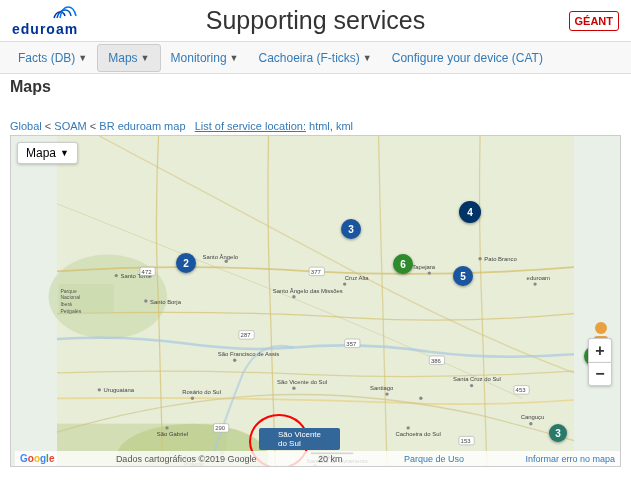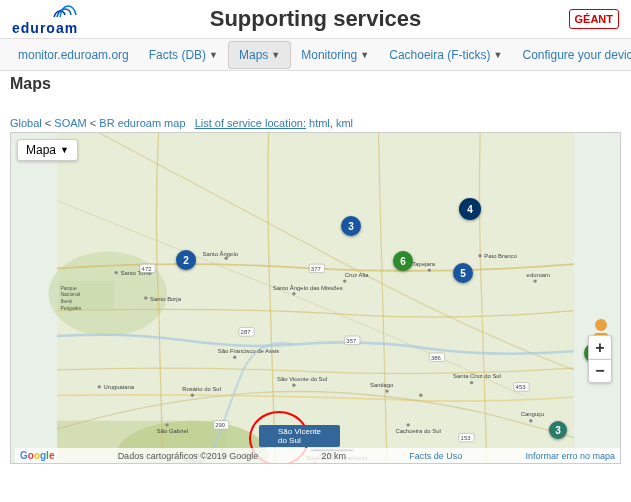--- a/index.html
+++ b/index.html
@@ -1,21 +1,21 @@
 <!DOCTYPE html>
 <html><head>
   <meta charset="utf-8">
   <style>
     * { margin: 0; padding: 0; box-sizing: border-box; }
     body { font-family: Arial, sans-serif; font-size: 13px; background: #fff; width: 631px; height: 502px; overflow: hidden; }
 
     
     .header { display: flex; align-items: center; justify-content: center; padding: 6px 12px; border-bottom: 1px solid #ddd; position: relative; background: #fff; }
     .logo-area { position: absolute; left: 12px; display: flex; align-items: center; }
-    .page-title { font-size: 22px; color: #333; font-weight: bold; }
+    .page-title { font-size: 25px; color: #333; font-weight: normal; }
     .geant-logo { position: absolute; right: 12px; font-size: 11px; color: #cc0000; font-weight: bold; border: 1px solid #cc0000; padding: 3px 5px; border-radius: 3px; }
 
     
     .navbar { background: #f8f8f8; border-bottom: 1px solid #ddd; display: flex; align-items: center; padding: 0 8px; height: 32px; }
     .nav-item { padding: 6px 10px; font-size: 12px; color: #337ab7; cursor: pointer; text-decoration: none; white-space: nowrap; }
     .nav-item.active-nav { background: #e8e8e8; border: 1px solid #ccc; border-radius: 3px; }
     .nav-dropdown { display: flex; align-items: center; gap: 3px; }
     .nav-caret { font-size: 9px; color: #555; }
 
     
@@ -79,21 +79,20 @@
         </svg>
       </div>
       <span style="font-size:14px;font-weight:bold;color:#003399;letter-spacing:1px;">eduroam</span>
     </div>
   </div>
   <h1 class="page-title">Supporting services</h1>
   <div class="geant-logo">GÉANT</div>
 </div>
 
 <nav class="navbar">
-  <a class="nav-item">monitor.eduroam.org</a>
   <a class="nav-item">
     <span class="nav-dropdown">
       <span>Facts (DB)</span>
       <span class="nav-caret">▼</span>
     </span>
   </a>
   <a class="nav-item active-nav">
     <span class="nav-dropdown">
       <span>Maps</span>
       <span class="nav-caret">▼</span>
@@ -301,17 +300,17 @@
     </div>
 
     <div class="map-footer">
       <div>
         <span class="google-logo">
           <span class="g">G</span><span class="o1">o</span><span class="o2">o</span><span class="g2">g</span><span class="l">l</span><span class="e">e</span>
         </span>
       </div>
       <span>Dados cartográficos ©2019 Google</span>
       <span>20 km</span>
-      <a style="color:#337ab7;font-size:9px;">Facts de Uso</a>
+      <a style="color:#337ab7;font-size:9px;">Parque de Uso</a>
       <a style="color:#337ab7;font-size:9px;">Informar erro no mapa</a>
     </div>
   </div>
 </div>
 
 </body></html>

